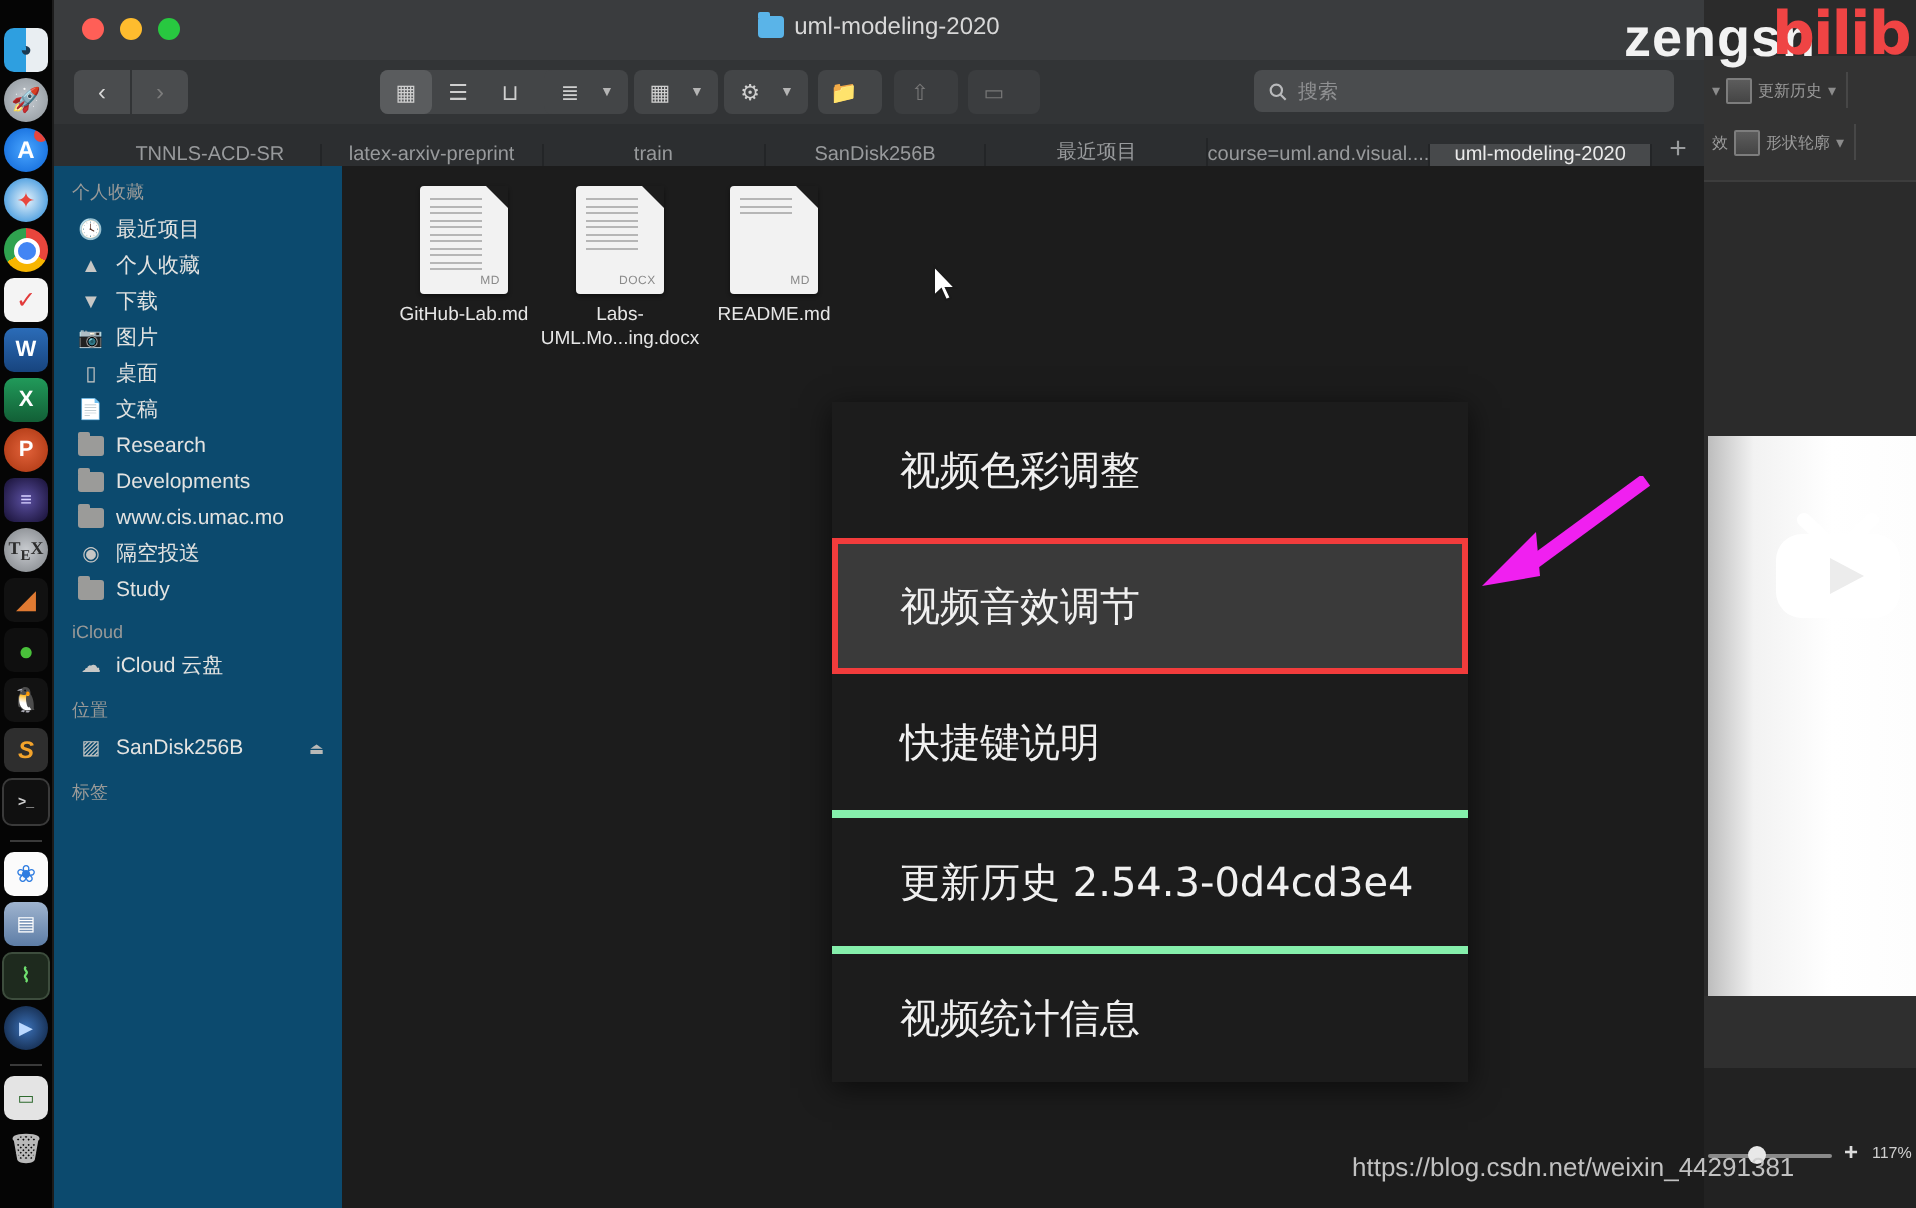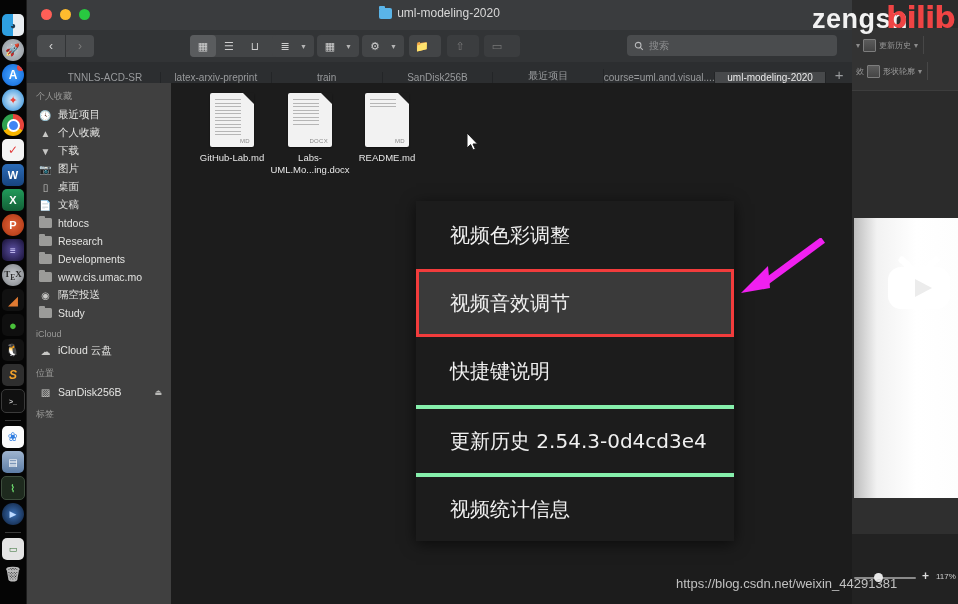--- a/index.html
+++ b/index.html
@@ -68,21 +68,21 @@
               display:flex;align-items:center;padding:0 7px;box-sizing:border-box;gap:5px;}
   .search-ph{color:#8f9092;font-size:10px;}
 
   .fd-tabs{position:absolute;left:0;top:62px;width:825px;height:21px;background:#2c2e30;display:flex;align-items:flex-end;}
   .fd-tab{flex:1;display:flex;align-items:center;justify-content:center;color:#989a9c;font-size:10px;
           border-right:1px solid #232527;white-space:nowrap;overflow:hidden;}
   .fd-tab.active{background:#47494b;color:#eaeaea;}
   .fd-tab.stub{flex:0 0 22px;}
   .tab-plus{flex:0 0 26px;display:flex;align-items:center;justify-content:center;color:#9a9c9e;font-size:15px;}
 
-  .fd-sidebar{position:absolute;left:0;top:83px;width:144px;height:521px;background:#404040;overflow:hidden;}
+  .fd-sidebar{position:absolute;left:0;top:83px;width:144px;height:521px;background:#0c4a6e;overflow:hidden;}
   .sb-head{color:#9a9a98;font-size:9px;padding:7px 0 3px 9px;}
   .sb-item{display:flex;align-items:center;gap:6px;height:18px;padding-left:12px;color:#e3e3e1;font-size:10.5px;position:relative;}
   .sb-ico{width:13px;height:13px;flex:none;display:flex;align-items:center;justify-content:center;font-size:10px;color:#c7c7c5;}
   .folder-ico{width:13px;height:10px;background:#9b9b99;border-radius:1.5px;position:relative;}
   .folder-ico:before{content:"";position:absolute;left:0;top:-2px;width:6px;height:3px;background:#9b9b99;border-radius:1px 1px 0 0;}
   .eject{position:absolute;right:9px;color:#b9b9b7;font-size:8px;}
 
   .fd-content{position:absolute;left:144px;top:83px;width:681px;height:521px;background:#1c1c1c;}
   .file-item{position:absolute;width:92px;text-align:center;}
   .file-ico{width:44px;height:54px;margin:0 auto 5px auto;background:#f2f2f2;position:relative;border-radius:2px;
@@ -334,26 +334,20 @@
         <span>桌面</span>
       </div>
       <div class="sb-item">
         <span class="sb-ico">📄</span>
         <span>文稿</span>
       </div>
       <div class="sb-item">
         <span class="sb-ico">
             <span class="folder-ico"></span>
           </span>
-        <span>htdocs</span>
-      </div>
-      <div class="sb-item">
-        <span class="sb-ico">
-            <span class="folder-ico"></span>
-          </span>
         <span>Research</span>
       </div>
       <div class="sb-item">
         <span class="sb-ico">
             <span class="folder-ico"></span>
           </span>
         <span>Developments</span>
       </div>
       <div class="sb-item">
         <span class="sb-ico">

